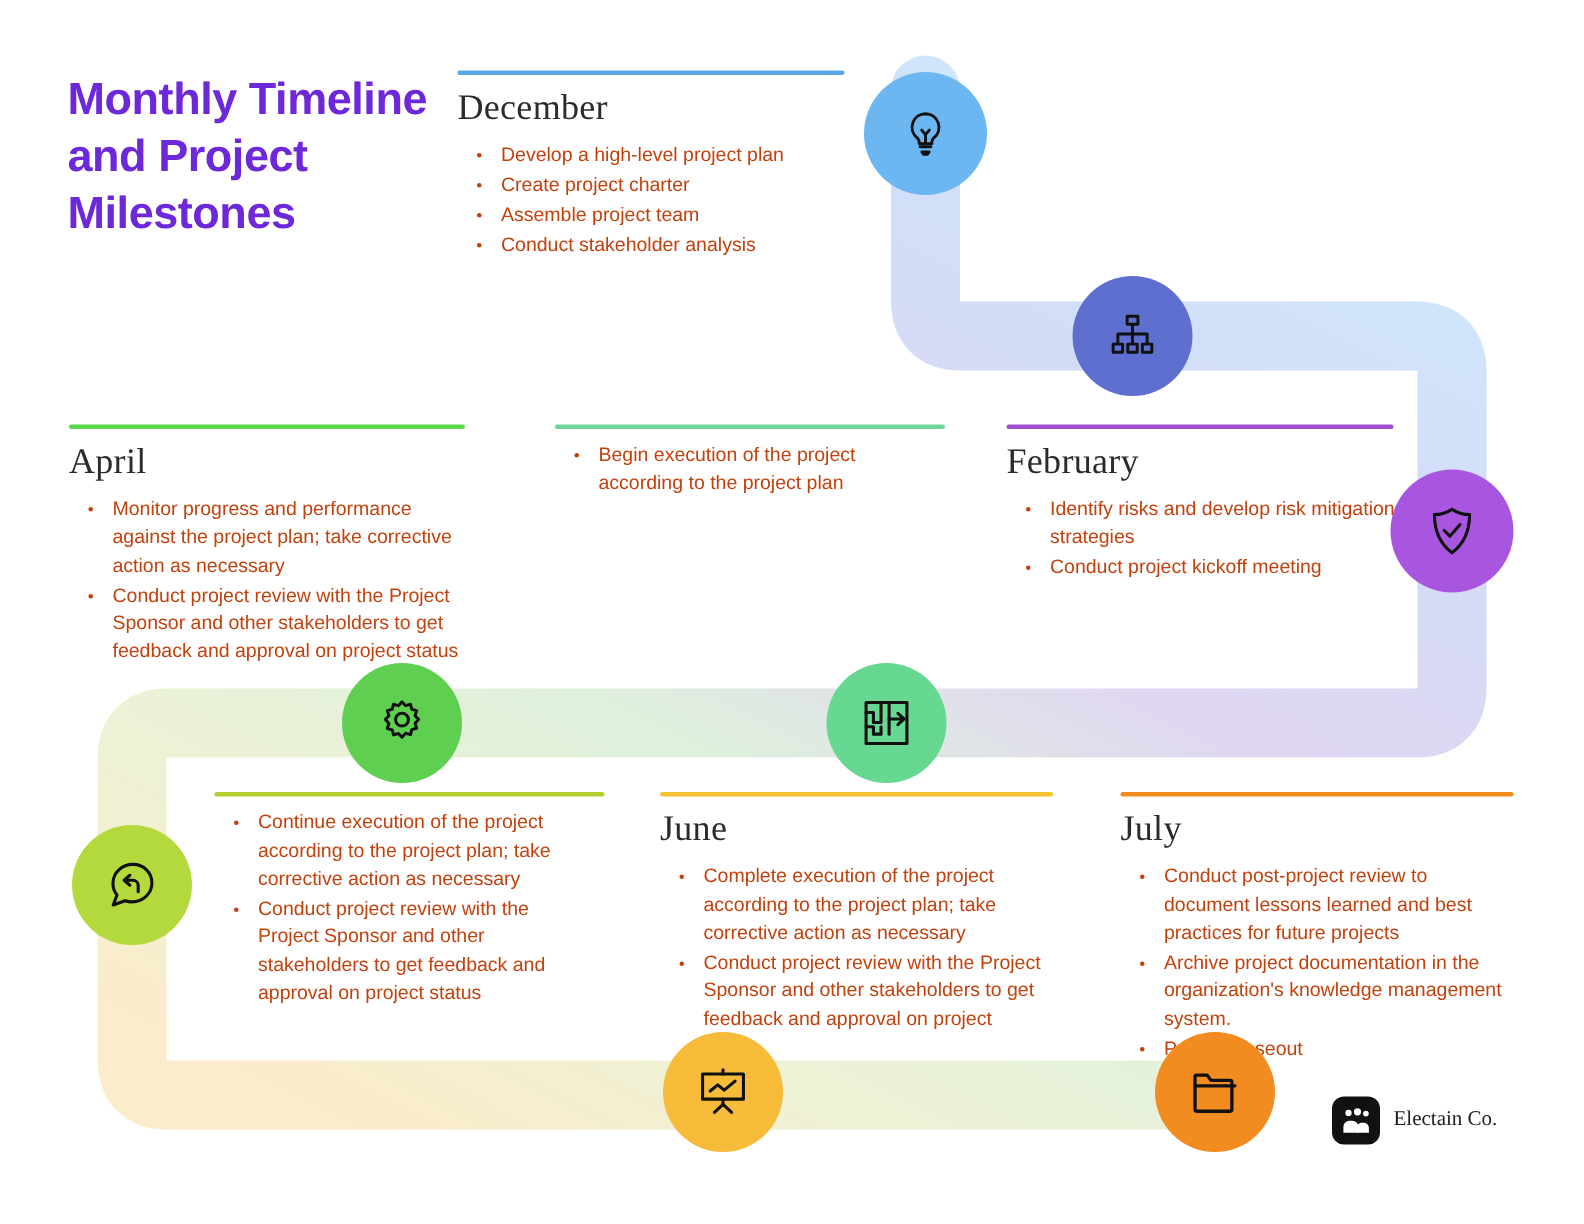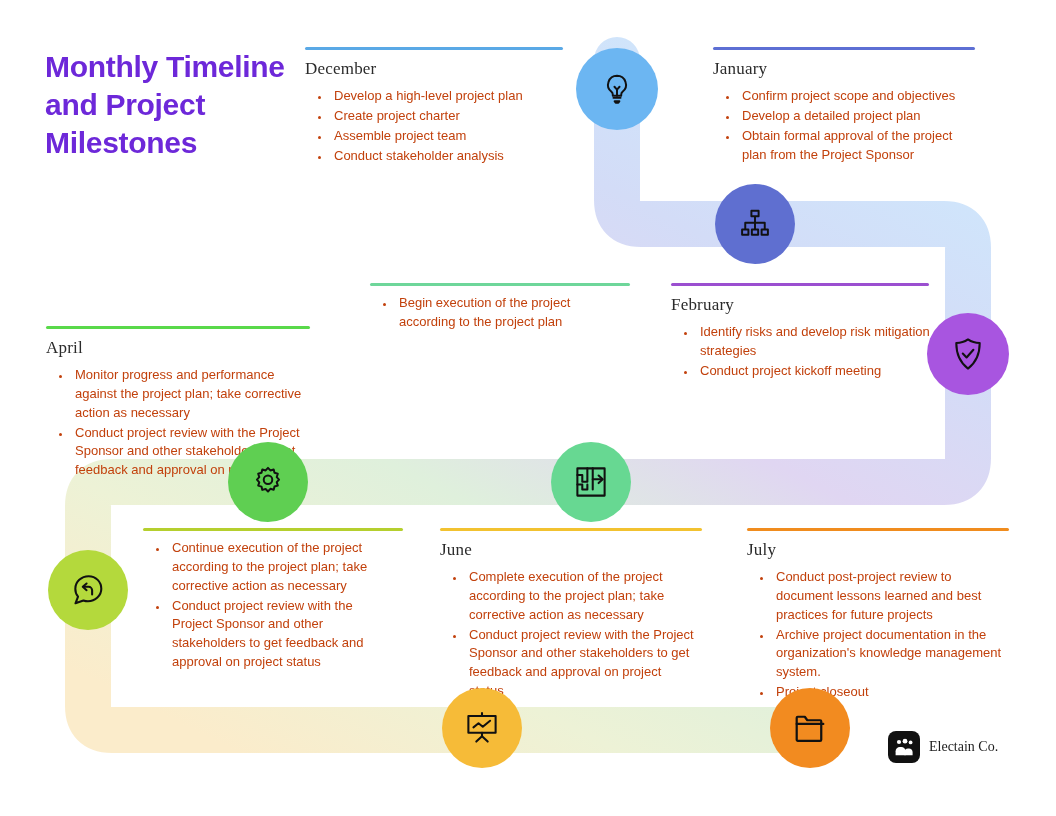--- a/index.html
+++ b/index.html
@@ -20,21 +20,21 @@
     position:absolute; left:45px; top:48px; width:250px; z-index:4;
     font-size:30px; font-weight:bold; line-height:1.26;
     color:#6d28d9; letter-spacing:-0.3px;
   }
 
   
   .month { position:absolute; z-index:4; }
   .month .rule { height:3px; width:100%; border-radius:2px; }
   .month h2 {
     font-family:"Liberation Serif", serif;
-    font-size:17px; font-weight:normal; color:#2b2b2b;
+    font-size:24px; font-weight:normal; color:#2b2b2b;
     margin-top:9px; letter-spacing:0.2px;
   }
   .month ul { margin:8px 0 0 26px; }
   .month li {
     font-size:13px; line-height:1.45; color:#c2410c;
     margin-bottom:1px; padding-left:3px;
   }
   .month li::marker { font-size:11px; }
 
   
@@ -85,31 +85,22 @@
     <div class="rule" style="background:#5aa9e6;"></div>
     <h2>December</h2>
     <ul>
       <li>Develop a high-level project plan</li>
       <li>Create project charter</li>
       <li>Assemble project team</li>
       <li>Conduct stakeholder analysis</li>
     </ul>
   </div>
 
-  <div class="month" style="left:713px; top:47px; width:262px;">
-    <div class="rule" style="background:#5d6fd4;"></div>
-    <h2>January</h2>
-    <ul>
-      <li>Confirm project scope and objectives</li>
-      <li>Develop a detailed project plan</li>
-      <li>Obtain formal approval of the project plan from the Project Sponsor</li>
-    </ul>
-  </div>
-
-  <div class="month" style="left:46px; top:283px; width:264px;margin-top:43px;">
+
+  <div class="month" style="left:46px; top:283px; width:264px;">
     <div class="rule" style="background:#59d94a;"></div>
     <h2>April</h2>
     <ul>
       <li>Monitor progress and performance against the project plan; take corrective action as necessary</li>
       <li>Conduct project review with the Project Sponsor and other stakeholders to get feedback and approval on project status</li>
     </ul>
   </div>
 
   <div class="month" style="left:370px; top:283px; width:260px;">
     <div class="rule" style="background:#6ed69a;"></div>

